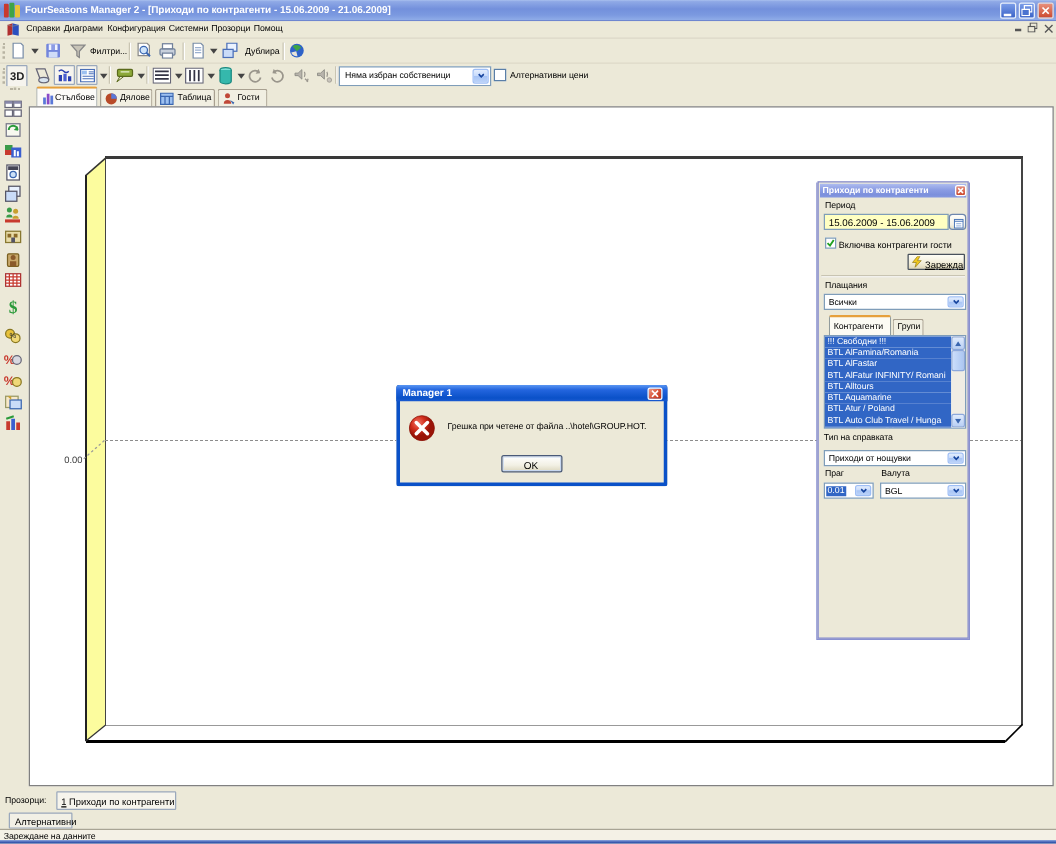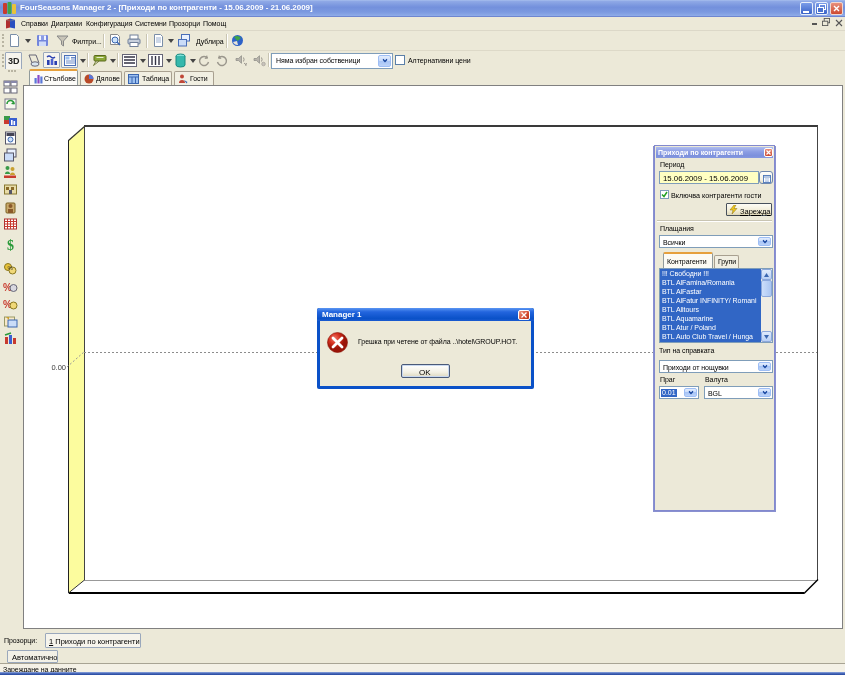--- a/index.html
+++ b/index.html
@@ -476,18 +476,18 @@
     <div class="abs" style="left:17px;top:2.5px;font-size:8px;">OK</div>
   </div>
 </div>
 
 <div class="abs" style="left:0;top:630px;width:845px;height:45px;background:#ECE9D8;"></div>
 <div class="abs t7" style="left:4px;top:637px;">Прозорци:</div>
 <div class="abs" style="left:45px;top:633px;width:96px;height:15px;background:#F6F4EC;border:1px solid #9AA8BC;box-sizing:border-box;border-radius:1px;">
   <div class="abs" style="left:3px;top:3px;font-size:7.5px;white-space:nowrap;"><span style="text-decoration:underline">1</span> Приходи по контрагенти</div>
 </div>
 <div class="abs" style="left:7px;top:650px;width:51px;height:13px;background:#F2F0E6;border:1px solid #9AA8BC;box-sizing:border-box;border-radius:1px;">
-  <div class="abs" style="left:4px;top:2px;font-size:7.5px;">Автоматично</div>
+  <div class="abs" style="left:4px;top:2px;font-size:7.5px;">Алтернативни</div>
 </div>
 <div class="abs" style="left:0;top:663px;width:845px;height:10px;background:#F4F1E6;border-top:1px solid #A8A494;">
   <div class="abs t7" style="left:3px;top:1.5px;">Зареждане на данните</div>
 </div>
 <div class="abs" style="left:0;top:672px;width:845px;height:3px;background:linear-gradient(180deg,#8FA8E0 0%,#3A5BB0 60%,#2A4BA0 100%);"></div>
 
 </body></html>

